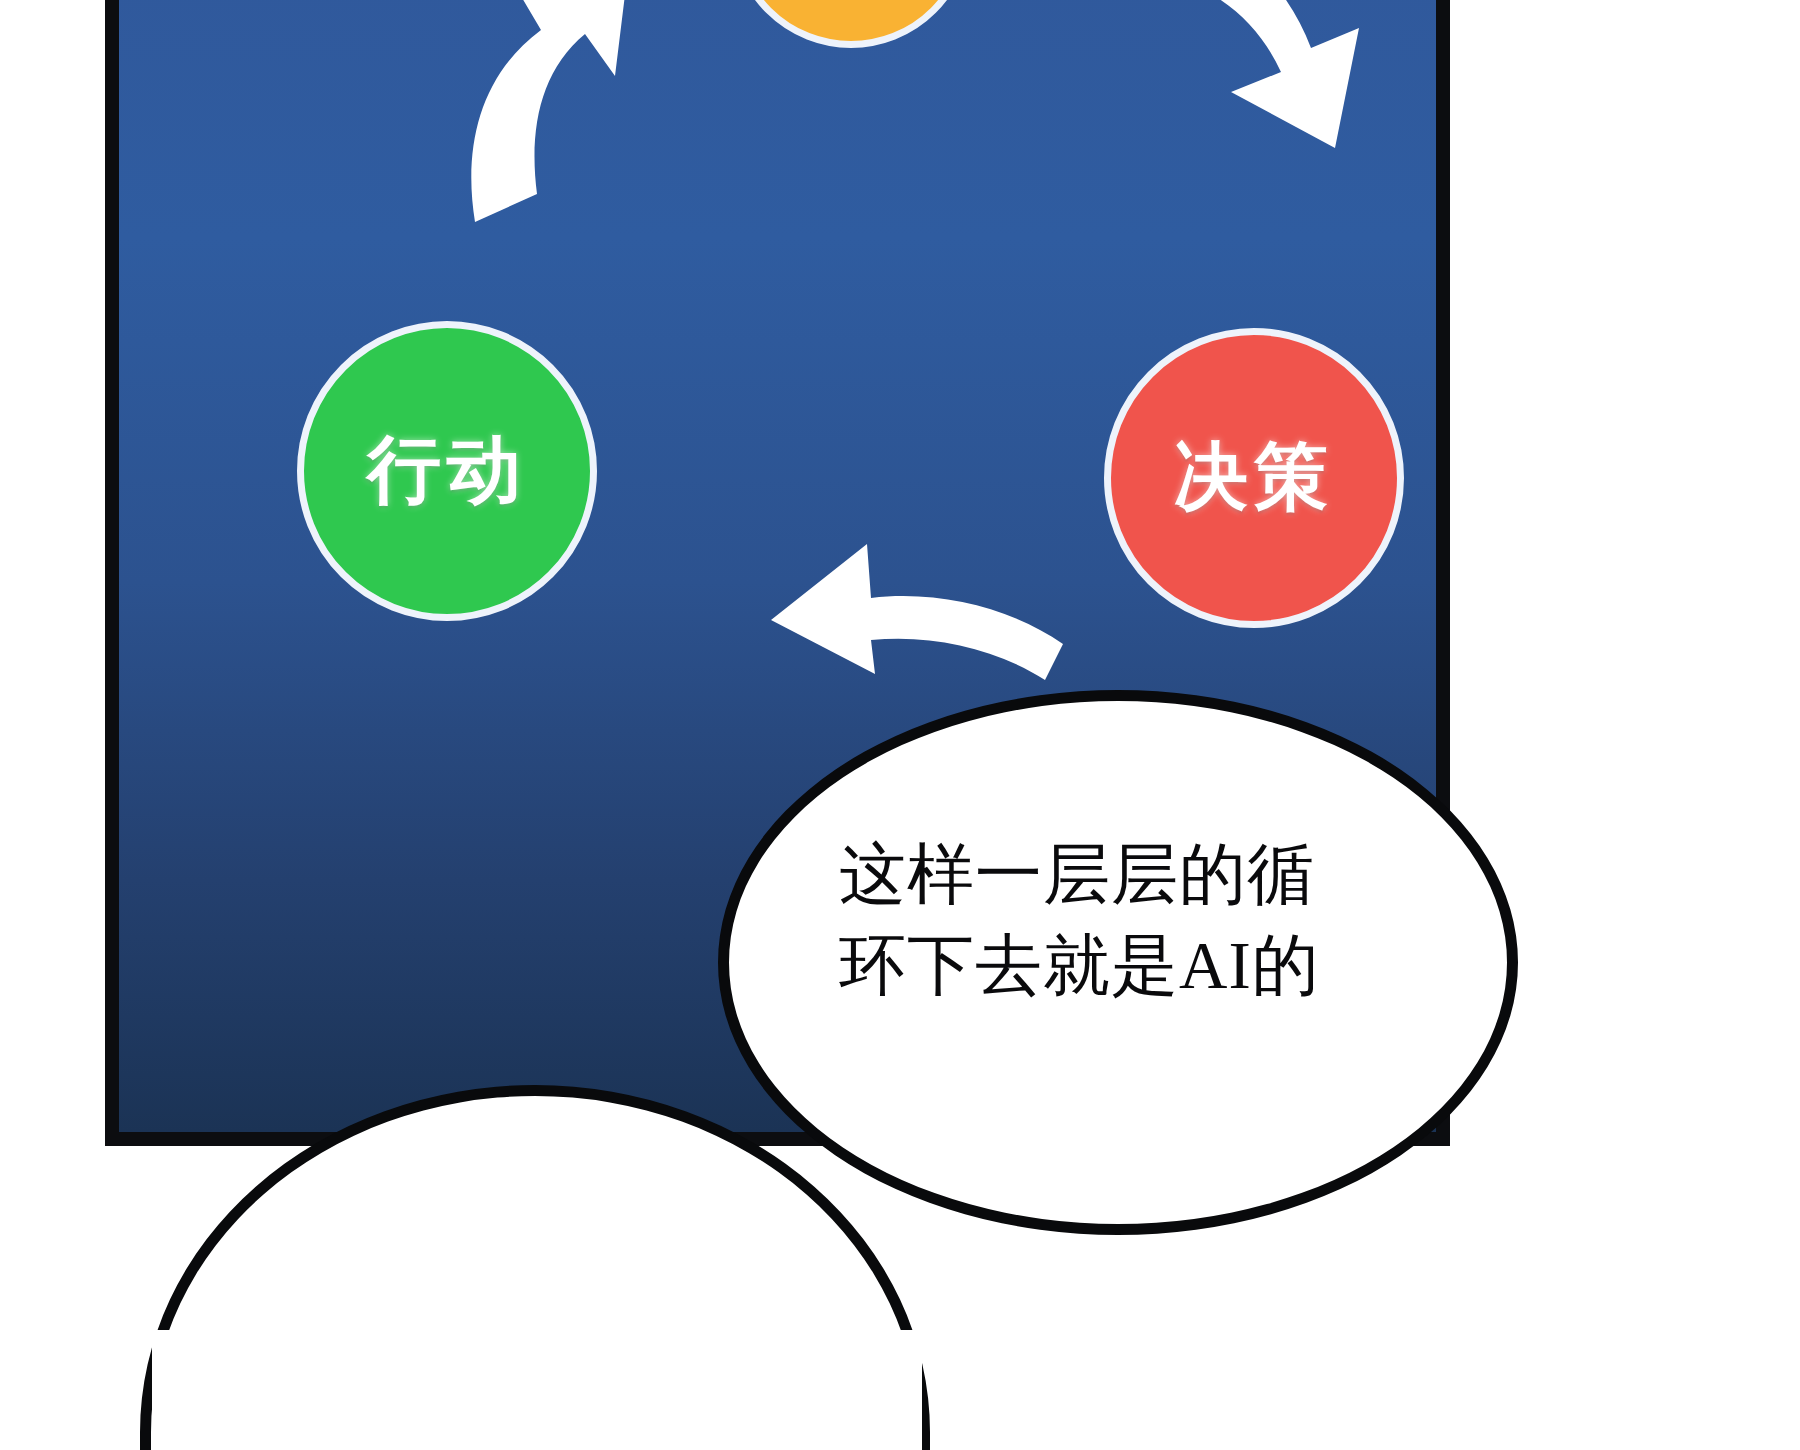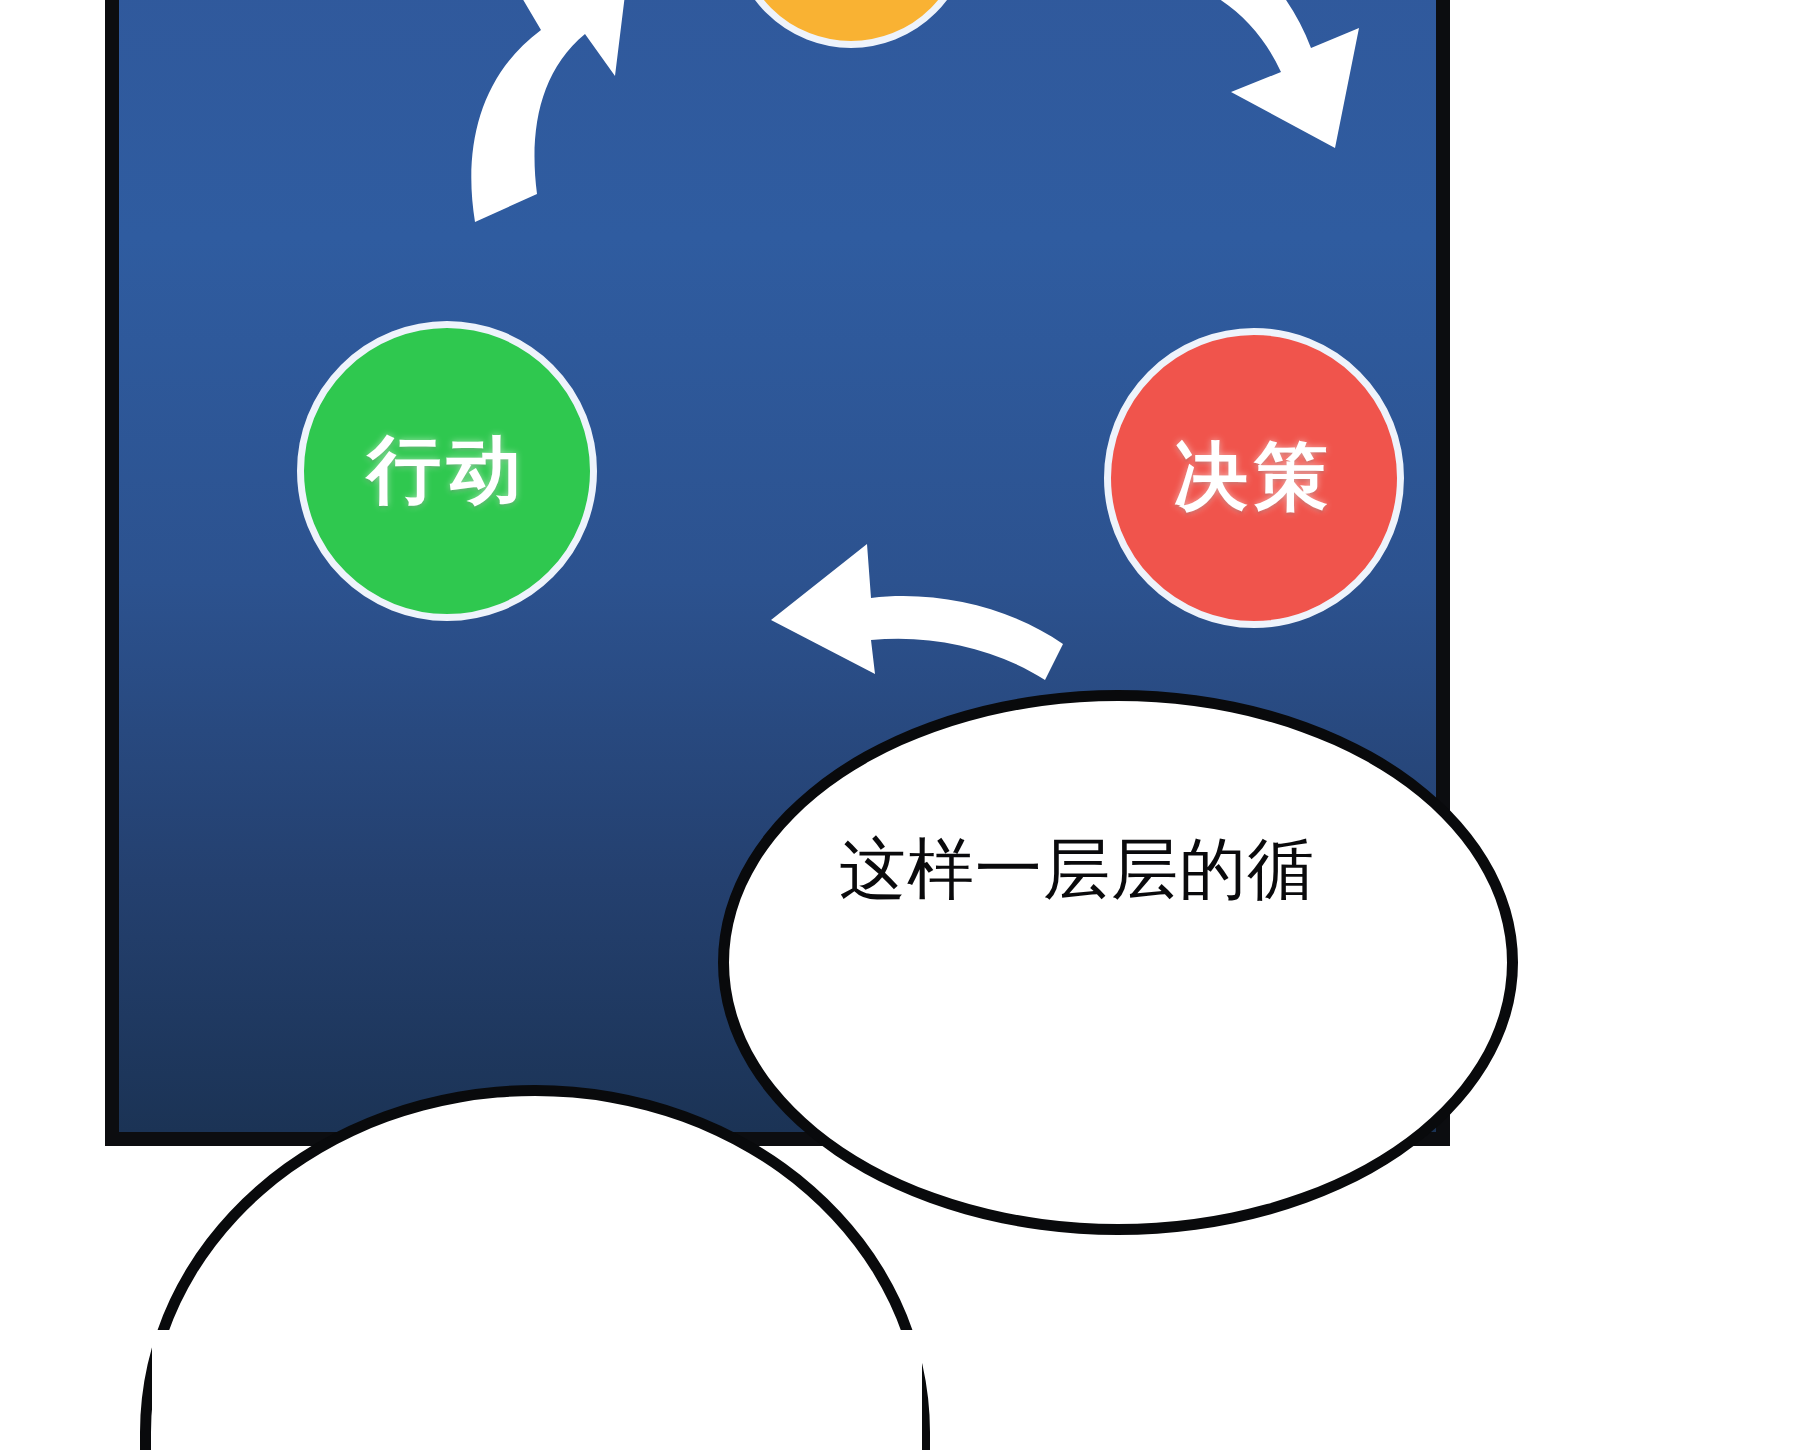--- a/index.html
+++ b/index.html
@@ -109,21 +109,21 @@
     border-radius: 50% / 50%;
     box-sizing: border-box;
     z-index: 6;
   }
   .bubble-text {
     position: absolute;
     left: 110px;
     top: 128px;
     width: 600px;
     color: #0a0a0c;
-    font-family: Liberation Mono, monospace;
+    font-family: Liberation Serif, serif;
     font-size: 67px;
     line-height: 1.36;
     letter-spacing: 1px;
     font-weight: 400;
   }
   .bubble-line { white-space: nowrap; }
 
   
   .head {
     position: absolute;
@@ -202,16 +202,17 @@
 
     </div>
   </div>
 
   <div class="head"></div>
   <div class="head-mask"></div>
 
   <div class="bubble">
     <div class="bubble-text">
       <div class="bubble-line">这样一层层的循</div>
+      <div class="bubble-line">环下去就是AI的</div>
     </div>
   </div>
 
 </div>
 
 </body></html>

